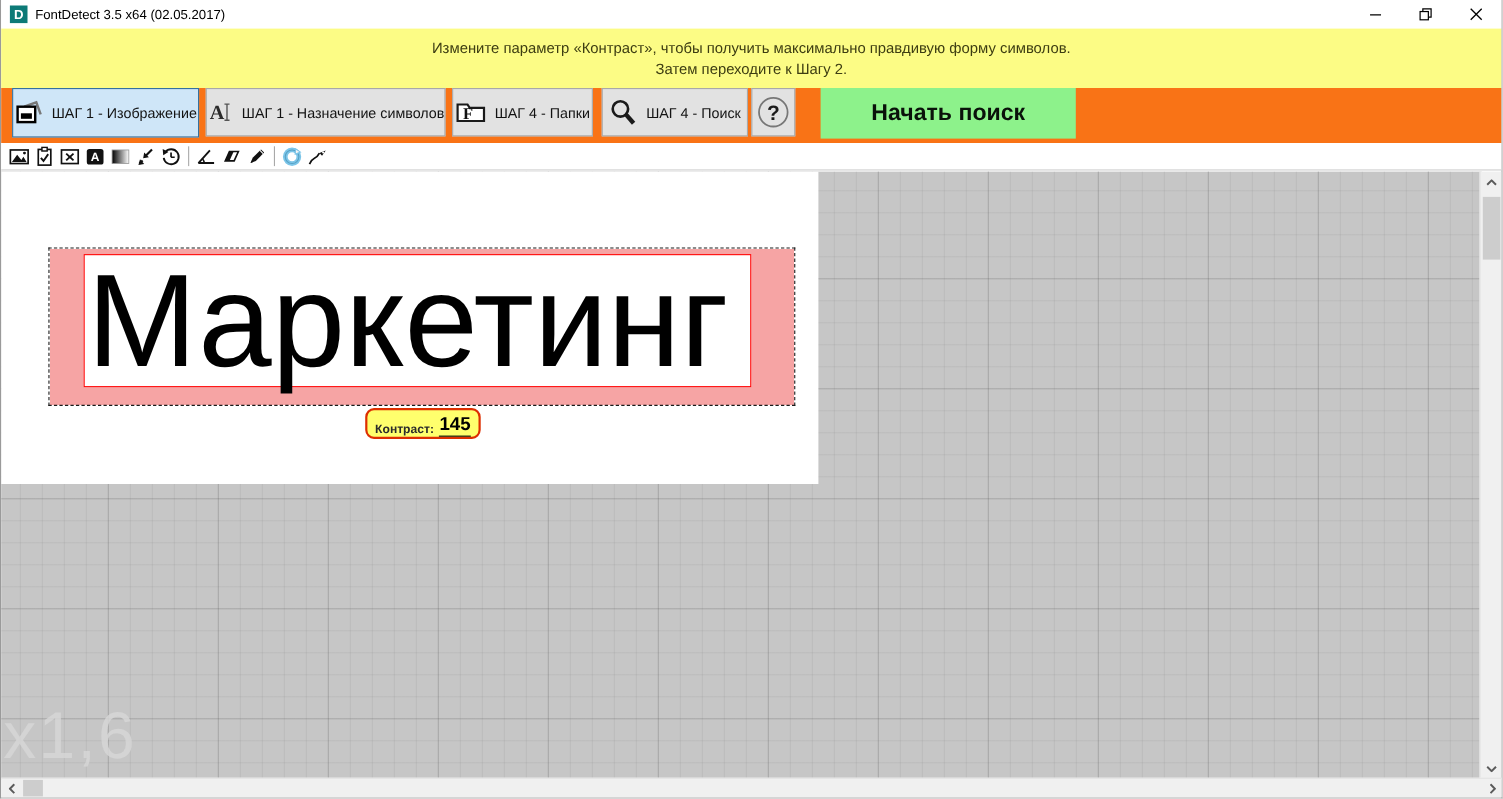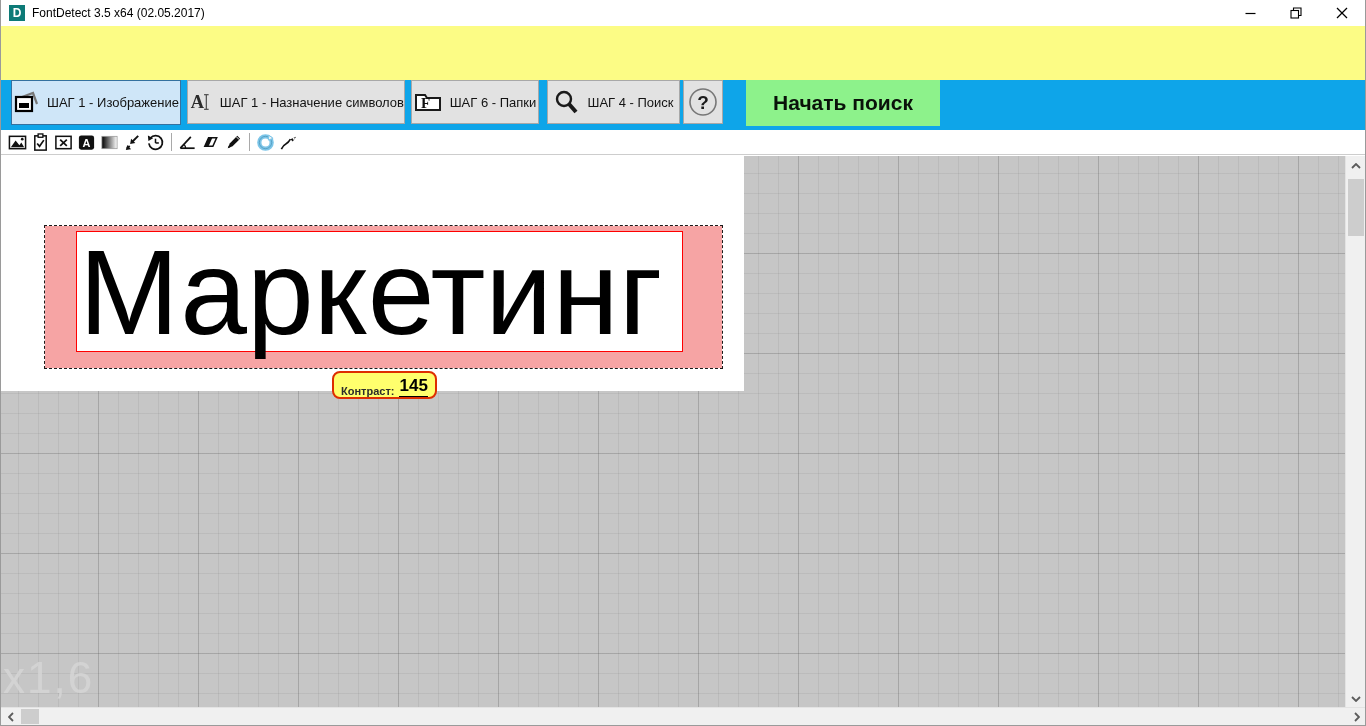--- a/index.html
+++ b/index.html
@@ -12,56 +12,56 @@
   .app-icon { width:16px; height:16px; background:#0d7a77; color:#fff; font-weight:bold; font-size:12px; display:flex; align-items:center; justify-content:center; margin-right:7px; }
   .title-text { font-size:12px; color:#000; }
   .win-controls { position:absolute; right:0; top:0; height:26px; display:flex; }
   .win-btn { width:46px; height:26px; display:flex; align-items:center; justify-content:center; }
 
   
   .msgbar { position:absolute; top:26px; left:0; width:100%; height:54px; background:#fcfc85; text-align:center; padding-top:8px; }
   .msgbar div { font-size:13.5px; color:#3d3d12; line-height:19px; }
 
   
-  .steps-row { position:absolute; top:80px; left:0; width:100%; height:50px; background:#0ea5e9; }
+  .steps-row { position:absolute; top:80px; left:0; width:100%; height:50px; background:#f97316; }
   .step-btn { position:absolute; top:0; height:44px; background:#e2e2e2; border:1px solid #a8a8a8; display:flex; align-items:center; justify-content:center; gap:8px; cursor:pointer; }
   .step-btn .lbl { font-size:13px; color:#131313; white-space:nowrap; }
   .step-btn.active { background:#cfe6f8; border:1px solid #35719f; }
   .btn-step1 { left:10px;  width:170px; height:45px; }
   .btn-step2 { left:186px; width:218px; }
   .btn-step3 { left:410px; width:128px; }
   .btn-step4 { left:546px; width:133px; }
   .btn-help  { left:682px; width:40px; }
-  .btn-search{ position:absolute; left:745px; top:0; width:194px; height:46px; background:#8df28b; border:none; display:flex; align-items:center; justify-content:center; cursor:pointer; }
+  .btn-search{ position:absolute; left:745px; top:0; width:232px; height:46px; background:#8df28b; border:none; display:flex; align-items:center; justify-content:center; cursor:pointer; }
   .btn-search span { font-size:21px; font-weight:bold; color:#0a120a; }
 
   
   .toolbar { position:absolute; top:130px; left:0; width:100%; height:25px; background:#fff; border-bottom:1px solid #cdcdcd; display:flex; align-items:center; padding-left:5px; }
   .tool { width:23px; height:23px; display:flex; align-items:center; justify-content:center; cursor:pointer; }
   .tool-sep { width:1px; height:18px; background:#a9a9a9; margin:0 4px; }
 
   
   .canvas { position:absolute; top:156px; left:0; width:1346px; height:553px;
     background-color:#c6c6c6;
     background-image:
       linear-gradient(to right, rgba(90,90,90,0.22) 1px, transparent 1px),
       linear-gradient(to bottom, rgba(90,90,90,0.22) 1px, transparent 1px),
       linear-gradient(to right, rgba(90,90,90,0.10) 1px, transparent 1px),
       linear-gradient(to bottom, rgba(90,90,90,0.10) 1px, transparent 1px);
     background-size:100px 100px, 100px 100px, 20px 20px, 20px 20px;
     background-position:-3px -3px;
     overflow:hidden; }
-  .image-doc { position:absolute; top:0; left:0; width:743px; height:235px; background:#fff; }
+  .image-doc { position:absolute; top:0; left:0; width:743px; height:284px; background:#fff; }
   .selection { position:absolute; left:43px; top:69px; width:679px; height:144px; background:#f6a4a4; background-clip:padding-box; border:1px dashed #1a1a1a; cursor:move; }
   .sel-inner { position:absolute; left:31px; top:5px; width:607px; height:121px; background:#fff; border:1px solid #ff0000; }
   .sample-text { position:absolute; left:2px; top:0; font-size:120px; line-height:120px; color:#000; white-space:nowrap; letter-spacing:0; font-family:"Liberation Sans",sans-serif; }
   .contrast-badge { position:absolute; left:331px; top:215px; height:28px; background:#ffff6d; border:2px solid #dd2e00; border-radius:8px; display:flex; align-items:flex-end; padding:0 7px; gap:5px; cursor:pointer;font-weight:bold; }
   .contrast-label { font-size:11px; color:#2b2b2b; }
   .contrast-value { font-size:17px; color:#000; border-bottom:1px solid #000; line-height:20px; }
-  .zoom-watermark { position:absolute; left:2px; bottom:6px; font-size:44px; color:#d6d6d6; opacity:.85; letter-spacing:2px; }
+  .zoom-watermark { position:absolute; left:2px; bottom:6px; font-size:60px; color:#d6d6d6; opacity:.85; letter-spacing:2px; }
 
   
   .vscroll { position:absolute; top:156px; right:0; width:20px; height:553px; background:#f0f0f0; border-left:1px solid #e3e3e3; }
   .vscroll .arrow-up    { position:absolute; top:0; left:0; width:20px; height:20px; display:flex; align-items:center; justify-content:center; }
   .vscroll .arrow-down  { position:absolute; bottom:0; left:0; width:20px; height:20px; display:flex; align-items:center; justify-content:center; }
   .vscroll .thumb { position:absolute; top:23px; left:2px; width:16px; height:57px; background:#cdcdcd; }
   .hscroll { position:absolute; bottom:0; left:0; width:1366px; height:18px; background:#f0f0f0; border-top:1px solid #e3e3e3; }
   .hscroll .arrow-left  { position:absolute; left:0; top:0; width:20px; height:17px; display:flex; align-items:center; justify-content:center; }
   .hscroll .arrow-right { position:absolute; right:0; top:0; width:20px; height:17px; display:flex; align-items:center; justify-content:center; }
   .hscroll .thumb { position:absolute; left:20px; top:1px; width:18px; height:15px; background:#cdcdcd; }
@@ -91,20 +91,22 @@
       <div class="win-btn">
         <svg width="12" height="12" viewBox="0 0 12 12">
             <line x1="1" y1="1" x2="11" y2="11" stroke="#000" stroke-width="1.2"></line>
             <line x1="11" y1="1" x2="1" y2="11" stroke="#000" stroke-width="1.2"></line>
           </svg>
       </div>
     </div>
   </div>
 
   <div class="msgbar">
+    <div>Измените параметр «Контраст», чтобы получить максимально правдивую форму символов.</div>
+    <div>Затем переходите к Шагу 2.</div>
   </div>
 
   <div class="steps-row">
 
     <div class="step-btn btn-step1 active">
       <svg width="26" height="24" viewBox="0 0 26 24">
         <polyline points="9,6 20,2 24,13" fill="none" stroke="#777" stroke-width="2.2"></polyline>
         <rect x="3" y="6" width="16" height="14" fill="#fff" stroke="#000" stroke-width="2.2"></rect>
         <rect x="6" y="12" width="10" height="5" fill="#000"></rect>
       </svg>
@@ -119,21 +121,21 @@
         <line x1="17.5" y1="20" x2="22.5" y2="20" stroke="#555" stroke-width="1.4"></line>
       </svg>
       <span class="lbl">ШАГ 1 - Назначение символов</span>
     </div>
 
     <div class="step-btn btn-step3">
       <svg width="28" height="24" viewBox="0 0 28 24">
         <path d="M2,20 V5 h9 l2,3 h13 v12 z" fill="#fff" stroke="#1a1a1a" stroke-width="2"></path>
         <text x="7" y="18" font-family="Liberation Serif, serif" font-size="15" font-weight="bold" fill="#111">F</text>
       </svg>
-      <span class="lbl">ШАГ 6 - Папки</span>
+      <span class="lbl">ШАГ 4 - Папки</span>
     </div>
 
     <div class="step-btn btn-step4">
       <svg width="26" height="26" viewBox="0 0 26 26">
         <circle cx="11" cy="10" r="7" fill="none" stroke="#1a1a1a" stroke-width="2.4"></circle>
         <line x1="16" y1="15" x2="23" y2="23" stroke="#1a1a1a" stroke-width="4"></line>
       </svg>
       <span class="lbl">ШАГ 4 - Поиск</span>
     </div>
 

